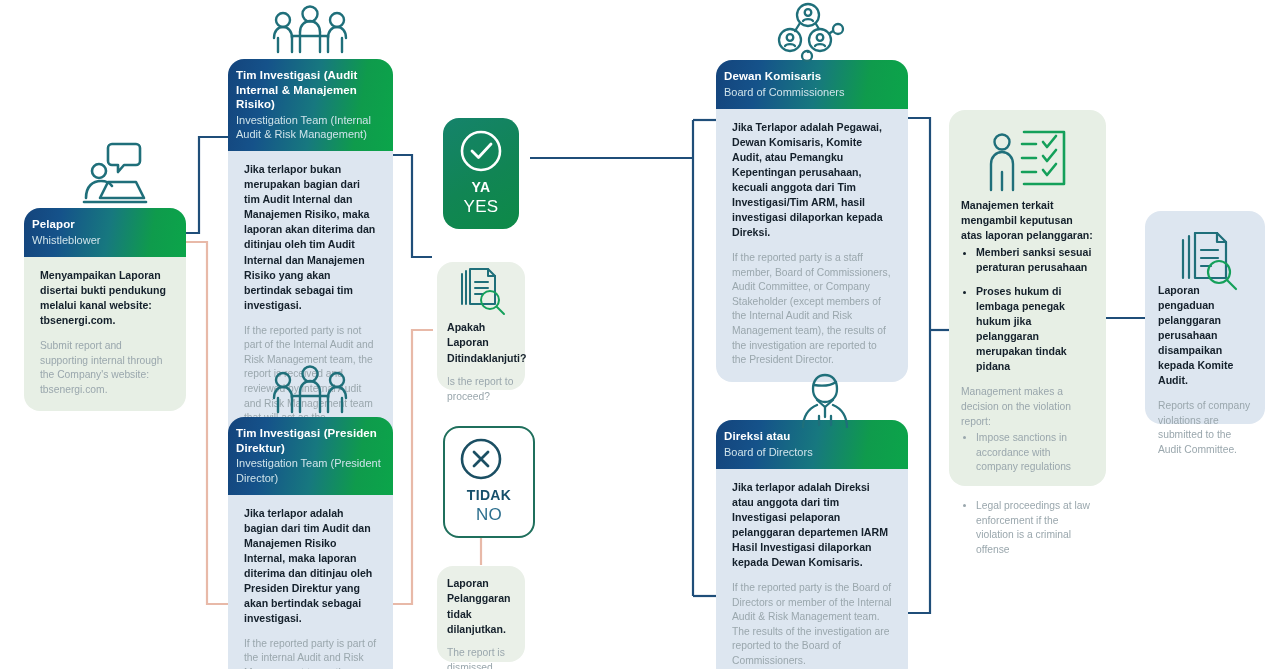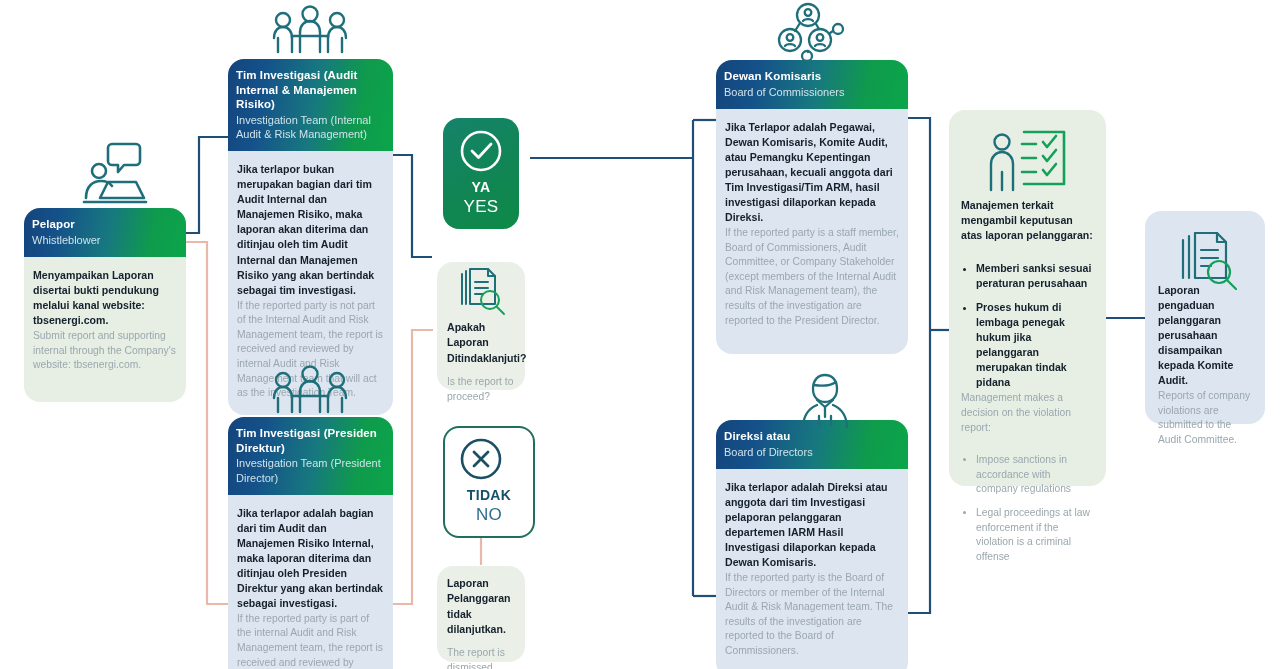--- a/index.html
+++ b/index.html
@@ -13,25 +13,25 @@
 
   
   .card{position:absolute;z-index:3;box-sizing:border-box;}
 
   .hdr{position:relative;border-radius:16px 16px 0 0;
        background:linear-gradient(100deg,#14447c 0%,#15528a 22%,#17787f 52%,#0f9b4c 78%,#0ba54a 100%);
        color:#ffffff;padding:9px 8px 10px;}
   .hdr .t1{font-weight:700;font-size:11.5px;line-height:1.28;letter-spacing:.1px;}
   .hdr .t2{font-weight:400;font-size:11px;line-height:1.28;color:#cfe3ea;margin-top:1px;}
 
-  .body{border-radius:0 0 16px 16px;padding:11px 9px 14px;}
+  .body{border-radius:0 0 16px 16px;padding:11px 16px 14px;}
   .body.blue{background:#dde6f0;}
   .body.green{background:#e7efe5;}
   .id{font-weight:700;font-size:10.6px;line-height:1.42;color:#14202b;}
-  .en{font-weight:400;font-size:10.3px;line-height:1.42;color:#9aa7ad;margin-top:1px;}
+  .en{font-weight:400;font-size:10.3px;line-height:1.42;color:#9aa7ad;margin-top:11px;}
 
   
   .panel{position:absolute;z-index:3;box-sizing:border-box;border-radius:16px;}
   .panel.green{background:#e7efe5;}
   .panel.blue{background:#dde6f0;}
   .panel.pale{background:#eaf0e8;}
 
   
   .icon{position:absolute;z-index:4;}
 
@@ -41,21 +41,21 @@
         align-items:center;justify-content:center;}
   .chip.yes{background:linear-gradient(150deg,#15836b 0%,#118554 55%,#0d8a47 100%);
             color:#fff;}
   .chip.no{background:#ffffff;border:2.2px solid #1f6f5c;color:#15384a;}
   .chip .lbl1{font-weight:700;font-size:14px;letter-spacing:.3px;margin-top:8px;}
   .chip .lbl2{font-weight:400;font-size:17px;letter-spacing:.3px;margin-top:2px;}
   .chip.no .lbl1{color:#17506b;}
   .chip.no .lbl2{color:#2d6f8e;}
 
   .bullets{margin:0;padding-left:15px;}
-  .bullets li{margin-top:18px;}
+  .bullets li{margin-top:2px;}
   ul.bullets{list-style:disc;}
 </style>
 </head>
 <body>
 
 <div id="stage">
 
   <svg id="wires" viewBox="0 0 1280 669">
     <g fill="none" stroke="#1f4e79" stroke-width="2.2">
 
@@ -270,21 +270,21 @@
 
   <div class="panel green" style="left:949px;top:110px;width:157px;height:376px;padding:88px 12px 10px;">
     <div class="id">Manajemen terkait mengambil keputusan atas laporan pelanggaran:</div>
     <ul class="bullets id" style="margin-top:2px;">
       <li>Memberi sanksi sesuai peraturan perusahaan</li>
       <li style="margin-top:9px;">Proses hukum di lembaga penegak hukum jika pelanggaran merupakan tindak pidana</li>
     </ul>
     <div class="en">Management makes a decision on the violation report:</div>
     <ul class="bullets en" style="margin-top:2px;">
       <li>Impose sanctions in accordance with company regulations</li>
-      <li style="margin-top:9px;">Legal proceedings at law enforcement if the violation is a criminal offense</li>
+      <li style="margin-top:24px;">Legal proceedings at law enforcement if the violation is a criminal offense</li>
     </ul>
   </div>
 
   <div class="panel blue" style="left:1145px;top:211px;width:120px;height:213px;padding:72px 13px 2px;">
     <div class="id">Laporan pengaduan pelanggaran perusahaan disampaikan kepada Komite Audit.</div>
     <div class="en">Reports of company violations are submitted to the Audit Committee.</div>
   </div>
 
 </div>
 

